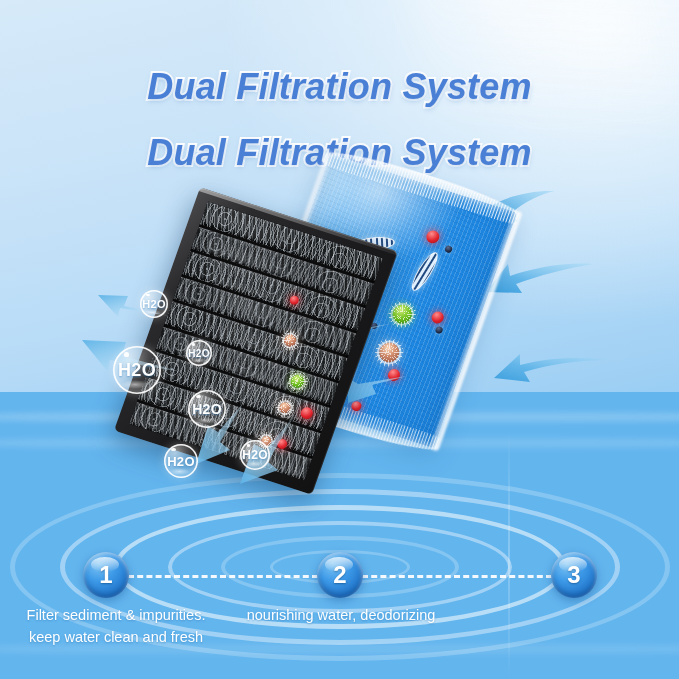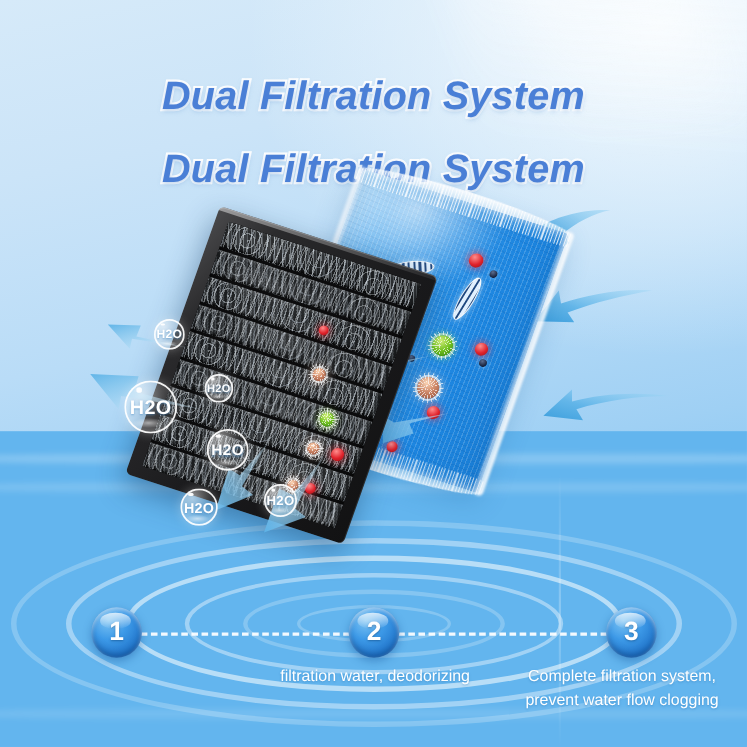--- a/index.html
+++ b/index.html
@@ -504,22 +504,22 @@
     </div>
     <div class="badge" style="left:317px;">
       <span class="gloss"></span>
       <span>2</span>
     </div>
     <div class="badge" style="left:551px;">
       <span class="gloss"></span>
       <span>3</span>
     </div>
 
+    <div class="cap" style="left:0; width:232px;">
+      <div>Filter sediment &amp; impurities.</div>
+      <div>keep water clean and fresh</div>
+    </div>
     <div class="cap" style="left:226px; width:230px;">
-      <div>filtration water, deodorizing</div>
-    </div>
-    <div class="cap" style="left:452px; width:227px;">
-      <div>Complete filtration system,</div>
-      <div>prevent water flow clogging</div>
+      <div>nourishing water, deodorizing</div>
     </div>
   </div>
 
 </div>
 
 </body></html>

